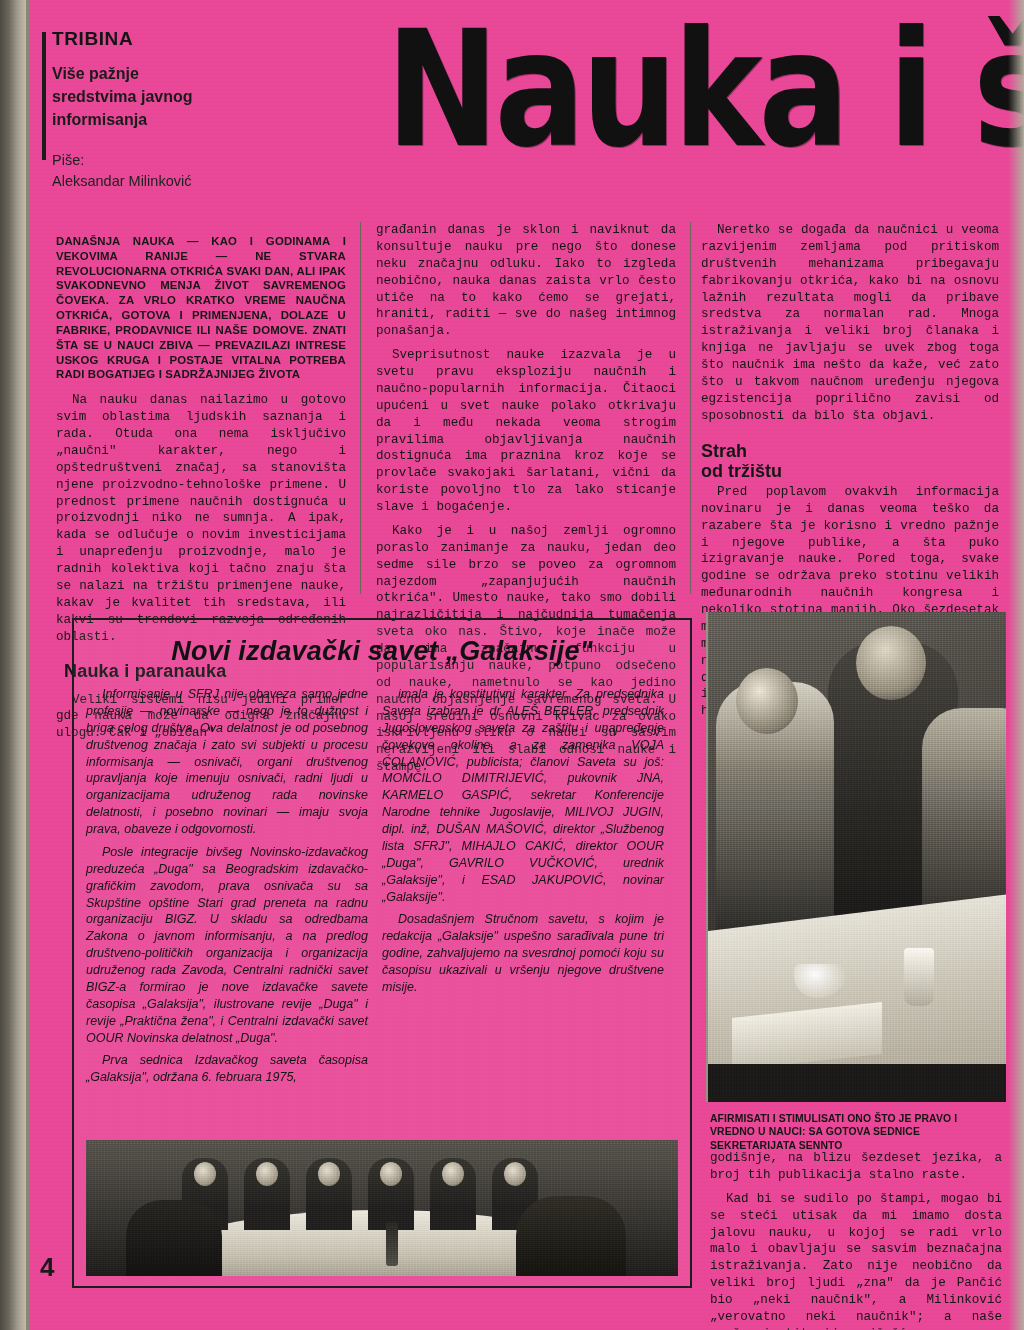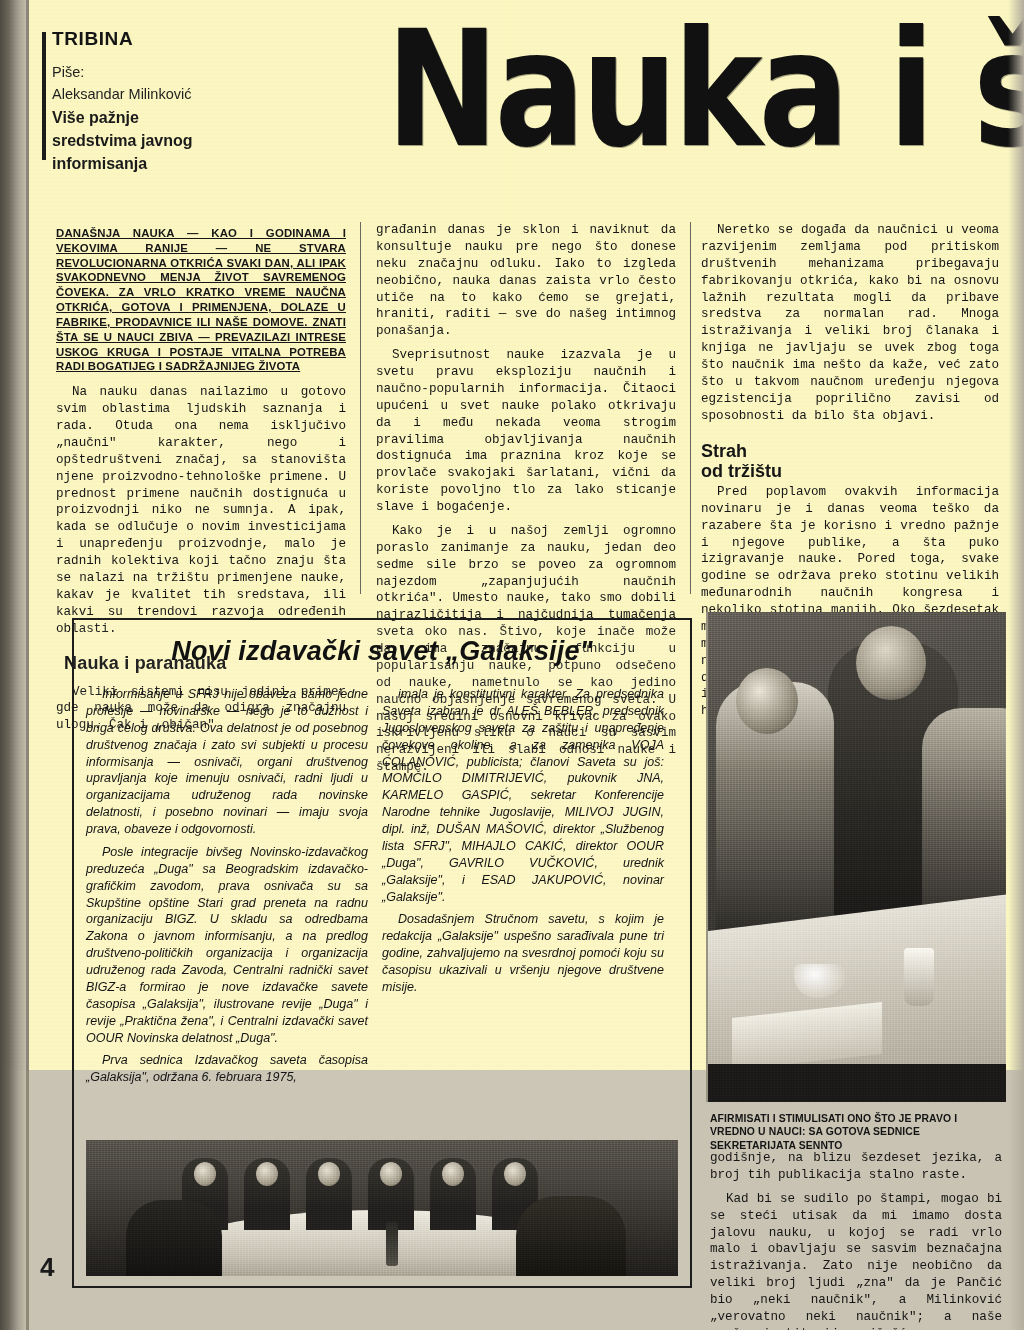--- a/index.html
+++ b/index.html
@@ -7,22 +7,22 @@
   body {
     width: 1024px; height: 1330px;
     background: #c8c3b2;
     font-family: "Liberation Sans", sans-serif;
     position: relative;
     overflow: hidden;
   }
   
   #page {
     position: absolute;
-    left: 0; top: 0; width: 1024px; height: 1070px;
-    background: #fef9c3;
+    left: 0; top: 0; width: 1024px; height: 1330px;
+    background: #ec4899;
   }
   
   #grain {
     position: absolute; inset: 0;
     background:
       repeating-linear-gradient(0deg, rgba(0,0,0,0.025) 0px, rgba(0,0,0,0) 2px, rgba(0,0,0,0.02) 4px),
       repeating-linear-gradient(90deg, rgba(255,255,255,0.04) 0px, rgba(0,0,0,0.015) 3px);
     pointer-events: none;
     mix-blend-mode: multiply;
     opacity: .7;
@@ -94,21 +94,21 @@
   #col1 { left: 10px; width: 290px; }
   #col2 { left: 330px; width: 300px; }
   #col3 { left: 655px; width: 298px; }
   .vrule {
     position: absolute; top: 0; width: 1px; height: 372px; background: #6d685d;
   }
   #vr1 { left: 314px; }
   #vr2 { left: 644px; }
   .lead {
     font-weight: bold; font-size: 11.4px; letter-spacing: .15px; line-height: 1.3;
-    text-transform: uppercase; margin: 4px 0 10px 0; text-align: justify; text-decoration: underline;
+    text-transform: uppercase; margin: 12px 0 10px 0; text-align: justify;
   }
   .p { margin: 0 0 7px 0; text-indent: 16px; font-family: Liberation Mono, monospace; }
   .p.noind { text-indent: 0; }
   h3.sub {
     font-size: 18px; font-weight: bold; margin: 14px 0 8px 8px; text-indent: 0;
     letter-spacing: .2px;
   }
   h3.sub2 {
     font-size: 18px; font-weight: bold; margin: 16px 0 2px 0; line-height: 1.15;
   }
@@ -257,25 +257,25 @@
 <div id="page">
   <div id="binding"></div>
   <div id="binding-line"></div>
 
   <div class="content">
 
     <div id="masthead">
       <div id="tribina-block">
         <div class="bar"></div>
         <div id="tribina-title">TRIBINA</div>
-        <div id="tribina-byline" style="white-space:pre-line;">Piše:
-Aleksandar Milinković</div>
         <div id="tribina-sub" style="white-space:pre-line;">Više pažnje
 sredstvima javnog
 informisanja</div>
+        <div id="tribina-byline" style="white-space:pre-line;">Piše:
+Aleksandar Milinković</div>
       </div>
       <div id="bigtitle">Nauka i št</div>
     </div>
 
     <div id="cols">
       <div class="vrule" id="vr1"></div>
       <div class="vrule" id="vr2"></div>
 
       <div class="col" id="col1">
         <p class="lead">DANAŠNJA NAUKA — KAO I GODINAMA I VEKOVIMA RANIJE — NE STVARA REVOLUCIONARNA OTKRIĆA SVAKI DAN, ALI IPAK SVAKODNEVNO MENJA ŽIVOT SAVREMENOG ČOVEKA. ZA VRLO KRATKO VREME NAUČNA OTKRIĆA, GOTOVA I PRIMENJENA, DOLAZE U FABRIKE, PRODAVNICE ILI NAŠE DOMOVE. ZNATI ŠTA SE U NAUCI ZBIVA — PREVAZILAZI INTRESE USKOG KRUGA I POSTAJE VITALNA POTREBA RADI BOGATIJEG I SADRŽAJNIJEG ŽIVOTA</p>

